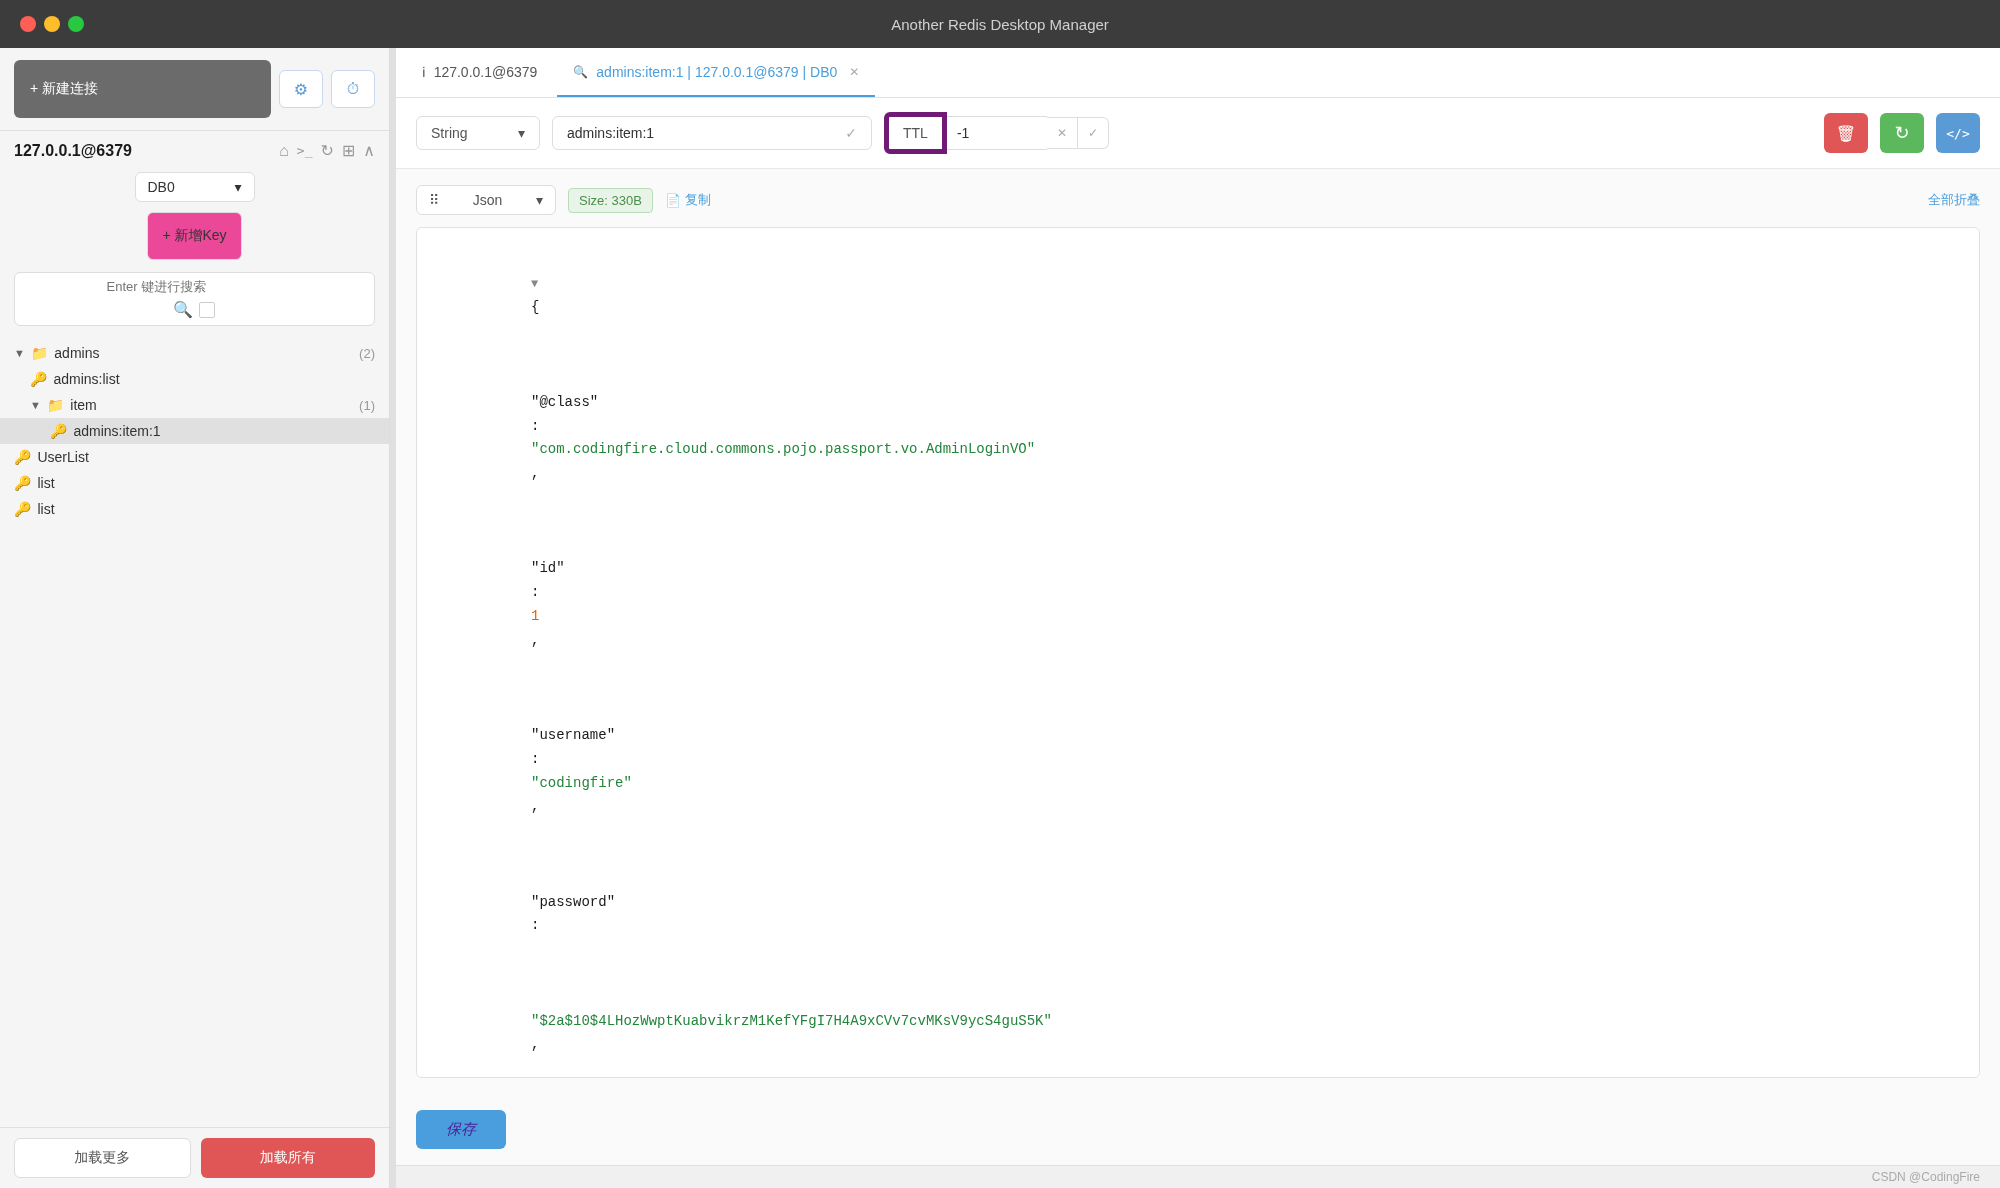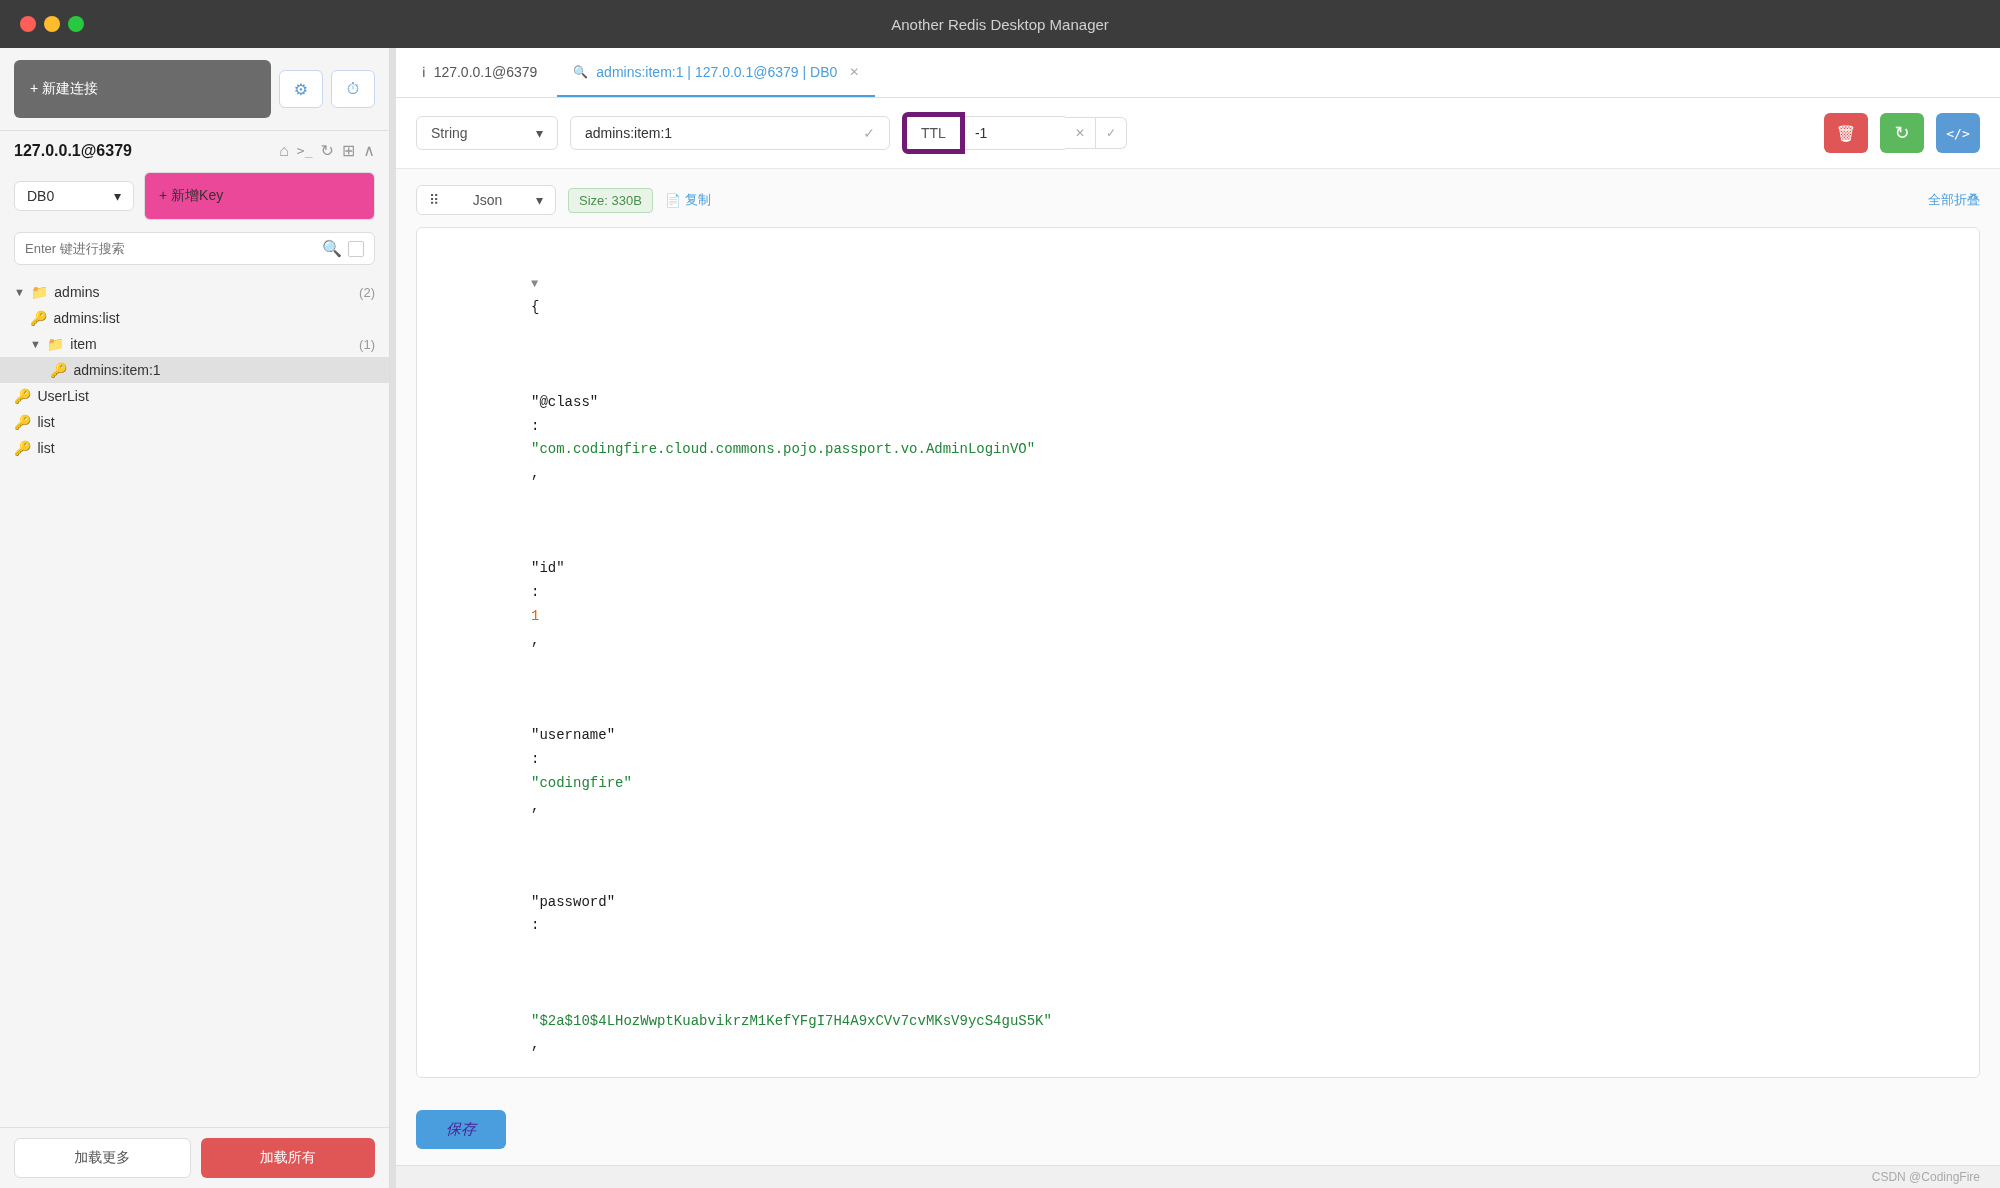--- a/index.html
+++ b/index.html
@@ -121,20 +121,21 @@
       cursor: pointer;
       color: #999;
     }
 
     
     .db-controls {
       padding: 6px 14px;
       display: flex;
       gap: 10px;
       align-items: center;
+      flex-direction: column;
     }
     .db-select {
       background: white;
       border: 1px solid #ddd;
       border-radius: 6px;
       padding: 6px 12px;
       font-size: 14px;
       color: #333;
       cursor: pointer;
       display: flex;
@@ -162,20 +163,21 @@
       padding: 6px 14px 10px;
     }
     .search-inner {
       background: white;
       border: 1px solid #ddd;
       border-radius: 6px;
       display: flex;
       align-items: center;
       padding: 6px 10px;
       gap: 6px;
+      flex-direction: column;
     }
     .search-inner input {
       border: none;
       outline: none;
       font-size: 13px;
       color: #999;
       flex: 1;
       background: transparent;
     }
     .search-icons {
@@ -301,21 +303,21 @@
     .key-type-selector {
       background: white;
       border: 1px solid #ddd;
       border-radius: 6px;
       padding: 8px 14px;
       font-size: 14px;
       color: #555;
       display: flex;
       align-items: center;
       gap: 6px;
-      width: 142px;
+      width: 124px;
       cursor: pointer;
       justify-content: space-between;
     }
     .key-name-field {
       background: white;
       border: 1px solid #ddd;
       border-radius: 6px;
       padding: 8px 14px;
       font-size: 14px;
       color: #333;

